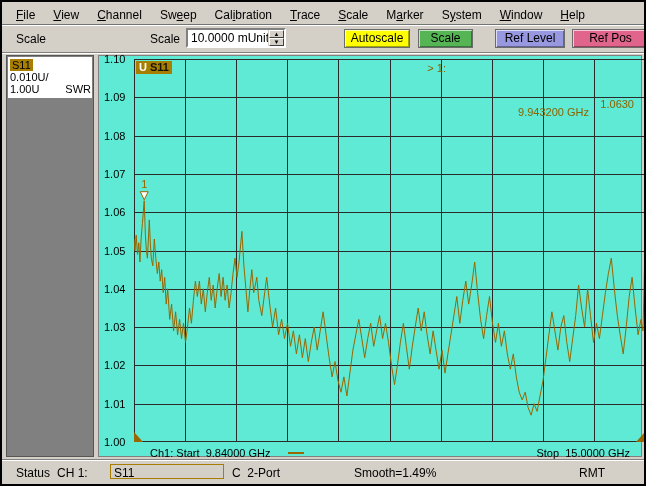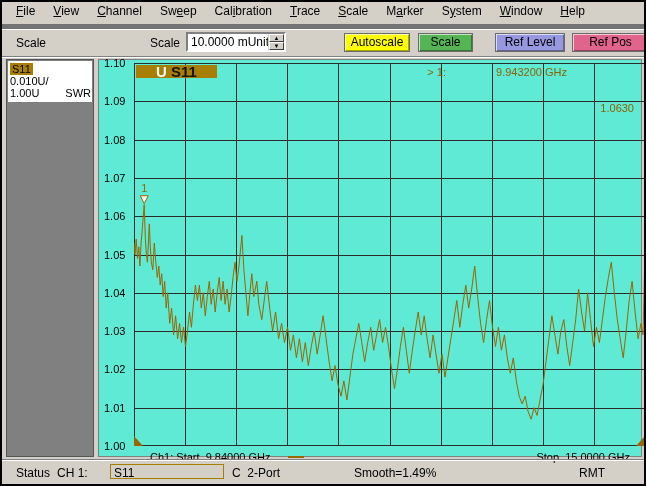--- a/index.html
+++ b/index.html
@@ -4,22 +4,22 @@
 <style>
   html,body{margin:0;padding:0;background:#000;}
   .window{
     width:646px;height:486px;box-sizing:border-box;
     border:2px solid #000;background:#d4d0c8;
     font-family:"Liberation Sans",sans-serif;font-size:12px;color:#000;
     display:flex;flex-direction:column;overflow:hidden;
   }
   
   .menubar{
-    height:22px;flex:0 0 22px;display:flex;align-items:flex-start;
-    padding-left:5px;border-bottom:5px solid #737373;box-shadow:0 1px 0 #fff;
+    height:22px;flex:0 0 22px;display:flex;align-items:flex-end;
+    padding-left:5px;border-bottom:1px solid #737373;box-shadow:0 1px 0 #fff;
   }
   .menu-item{padding:2px 9px;cursor:default;white-space:nowrap;}
   .menu-item u{text-decoration:underline;}
   
   .toolbar{
     height:27px;flex:0 0 27px;position:relative;
     border-bottom:1px solid #808080;box-shadow:0 1px 0 #fff;
   }
   .tb-left-label{position:absolute;left:14px;top:7px;}
   .tb-field-label{position:absolute;left:148px;top:7px;}
@@ -51,26 +51,26 @@
     font-size:11px;line-height:12px;padding:2px 2px 3px 2px;
   }
   .s11-chip{display:inline-block;padding:0 2px;}
   .ti-row3{display:flex;justify-content:space-between;gap:26px;}
   .plot-panel{flex:1;background:#5eead4;border:1px solid #808080;position:relative;min-width:0;}
   .ylab{position:absolute;left:5px;font-size:11px;}
   .ylabels{position:absolute;left:0;top:3px;width:34px;height:383px;}
   .grid-wrap{position:absolute;left:35px;top:3px;width:511px;height:383px;}
   .grid-wrap svg{position:absolute;left:0;top:0;}
   .trace-label{
-    position:absolute;left:37px;top:5px;font-size:15px;font-weight:bold;
-    padding:0 20px;line-height:13px;
+    position:absolute;left:37px;top:5px;font-size:11px;font-weight:bold;
+    padding:0 3px;line-height:13px;
   }
   .readout{position:absolute;top:6px;font-size:11px;white-space:nowrap;}
   #ro-marker{right:195px;}
-  #ro-freq{right:74px;}
+  #ro-freq{right:52px;margin-top:44px;}
   #ro-value{right:7px;}
   .bottom-row{
     position:absolute;left:35px;right:5px;top:389px;height:15px;
     font-size:11px;display:flex;align-items:center;
   }
   .ch1-start{margin-left:16px;white-space:pre;}
   .trace-dash{width:16px;height:2px;margin-left:18px;}
   .stop-label{margin-left:auto;margin-right:6px;white-space:pre;}
   
   .statusbar{

